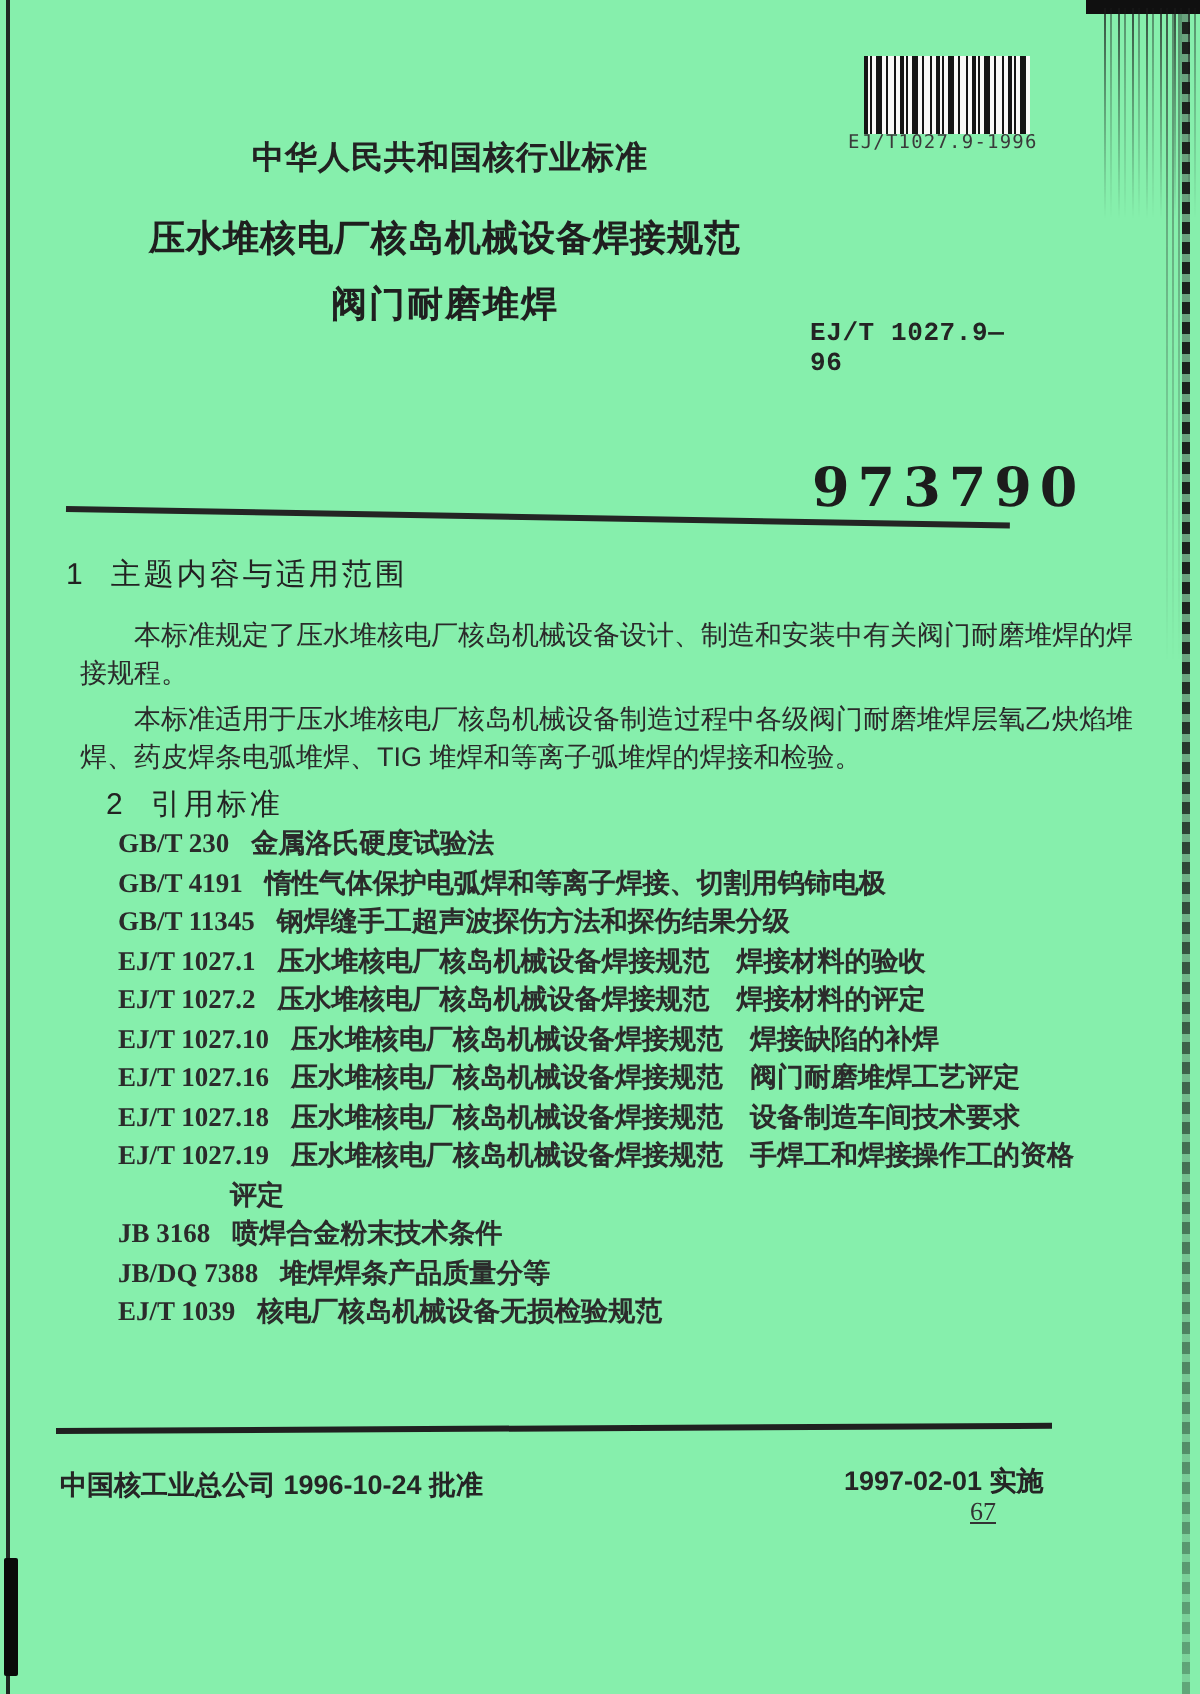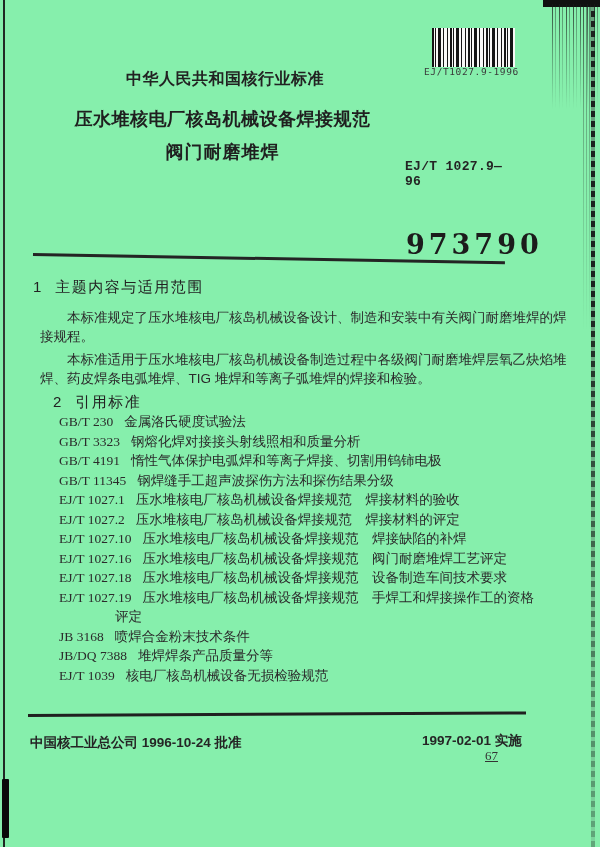--- a/index.html
+++ b/index.html
@@ -49,21 +49,21 @@
   .header-rule{position:absolute;left:33px;top:253px;width:472px;height:3px;background:#242424;
     transform:rotate(1deg);transform-origin:left center;}
   
   .sec-heading{position:absolute;font-size:15px;font-weight:400;color:#222;letter-spacing:1.5px;}
   .sec-heading .sec-num{margin-right:14px;letter-spacing:0;}
   .sec1{left:33px;top:278px;}
   .sec2{left:33px;top:393px;margin-left:20px;}
   .paras{position:absolute;left:36px;top:304px;width:548px;
     font-size:13.5px;line-height:19px;color:#2b2b2b;}
   .para{white-space:pre-line;text-indent:2em;margin:4px;}
-  .refs{position:absolute;left:59px;top:412px;width:520px;font-size:13.5px;color:#2b2b2b;}
+  .refs{position:absolute;left:59px;top:412px;width:520px;font-size:13.5px;color:#2b2b2b;font-weight:bold;}
   .ref-row{line-height:19.5px;white-space:nowrap;}
   .ref-code{font-family:"Liberation Serif",serif;font-size:13.5px;color:#2b2b2b;margin-right:11px;}
   .ref-cont{padding-left:56px;}
   
   .footer-rule{position:absolute;left:28px;top:714px;width:498px;height:3px;background:#202020;
     transform:rotate(-.3deg);transform-origin:left center;}
   .footer-approved{position:absolute;left:30px;top:734px;font-size:13.5px;font-weight:700;color:#252525;}
   .footer-effective{position:absolute;left:422px;top:732px;font-size:13.5px;font-weight:700;color:#252525;}
   .page-number{position:absolute;left:485px;top:748px;font-family:"Liberation Serif",serif;
     font-size:13px;color:#333;text-decoration:underline;}
@@ -106,21 +106,20 @@
     <p class="para">本标准适用于压水堆核电厂核岛机械设备制造过程中各级阀门耐磨堆焊层氧乙炔焰堆
 焊、药皮焊条电弧堆焊、TIG 堆焊和等离子弧堆焊的焊接和检验。</p>
   </div>
 
   <div class="sec-heading sec2">
     <span class="sec-num">2</span><span>引用标准</span>
   </div>
 
   <div class="refs">
     <div class="ref-row"><span class="ref-code">GB/T 230</span><span>金属洛氏硬度试验法</span></div>
-    <div class="ref-row"><span class="ref-code">GB/T 3323</span><span>钢熔化焊对接接头射线照相和质量分析</span></div>
     <div class="ref-row"><span class="ref-code">GB/T 4191</span><span>惰性气体保护电弧焊和等离子焊接、切割用钨铈电极</span></div>
     <div class="ref-row"><span class="ref-code">GB/T 11345</span><span>钢焊缝手工超声波探伤方法和探伤结果分级</span></div>
     <div class="ref-row"><span class="ref-code">EJ/T 1027.1</span><span>压水堆核电厂核岛机械设备焊接规范　焊接材料的验收</span></div>
     <div class="ref-row"><span class="ref-code">EJ/T 1027.2</span><span>压水堆核电厂核岛机械设备焊接规范　焊接材料的评定</span></div>
     <div class="ref-row"><span class="ref-code">EJ/T 1027.10</span><span>压水堆核电厂核岛机械设备焊接规范　焊接缺陷的补焊</span></div>
     <div class="ref-row"><span class="ref-code">EJ/T 1027.16</span><span>压水堆核电厂核岛机械设备焊接规范　阀门耐磨堆焊工艺评定</span></div>
     <div class="ref-row"><span class="ref-code">EJ/T 1027.18</span><span>压水堆核电厂核岛机械设备焊接规范　设备制造车间技术要求</span></div>
     <div class="ref-row"><span class="ref-code">EJ/T 1027.19</span><span>压水堆核电厂核岛机械设备焊接规范　手焊工和焊接操作工的资格</span></div>
     <div class="ref-row ref-cont">评定</div>
     <div class="ref-row"><span class="ref-code">JB 3168</span><span>喷焊合金粉末技术条件</span></div>

